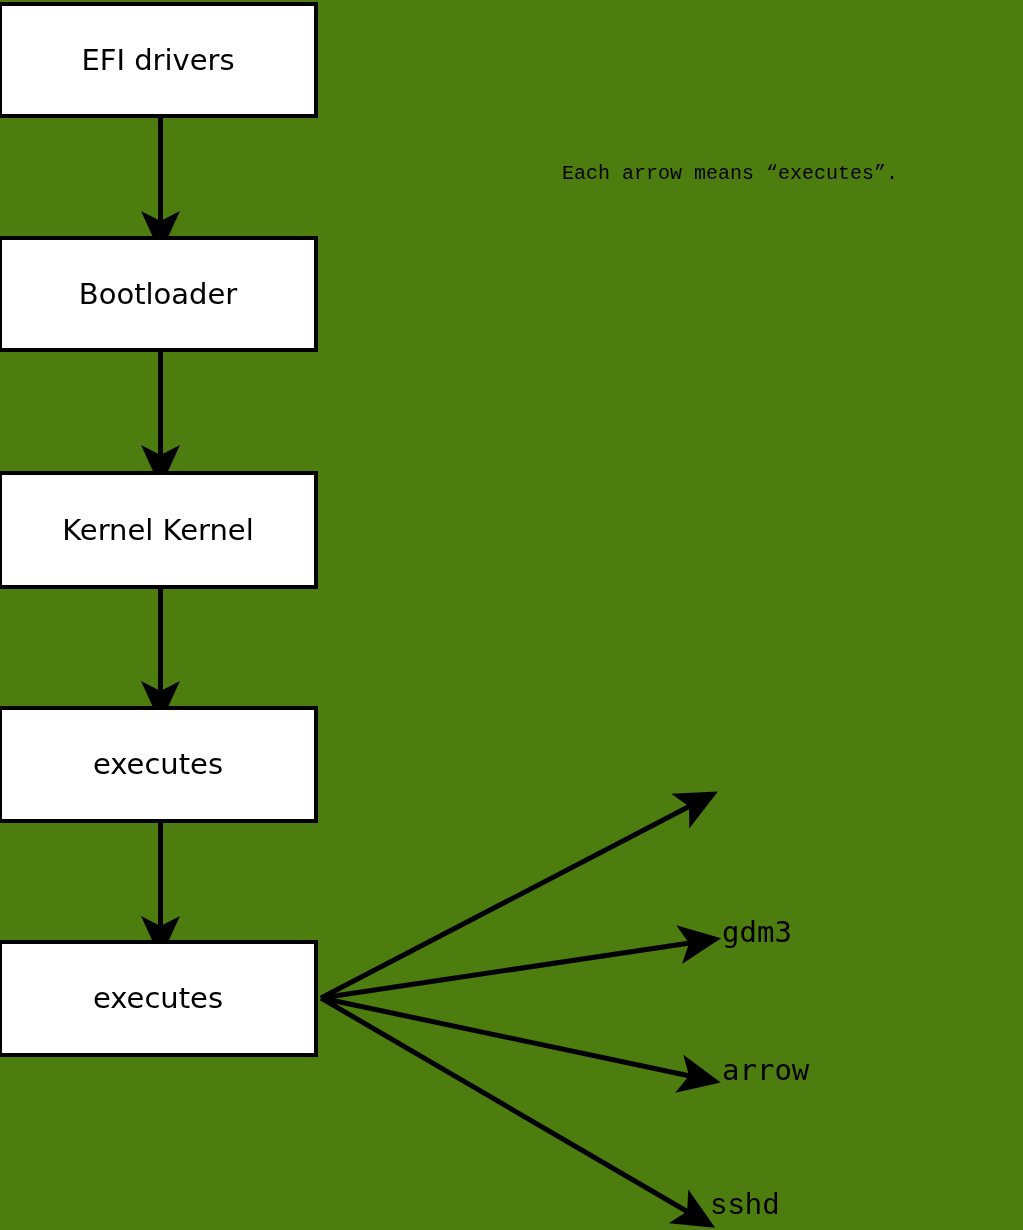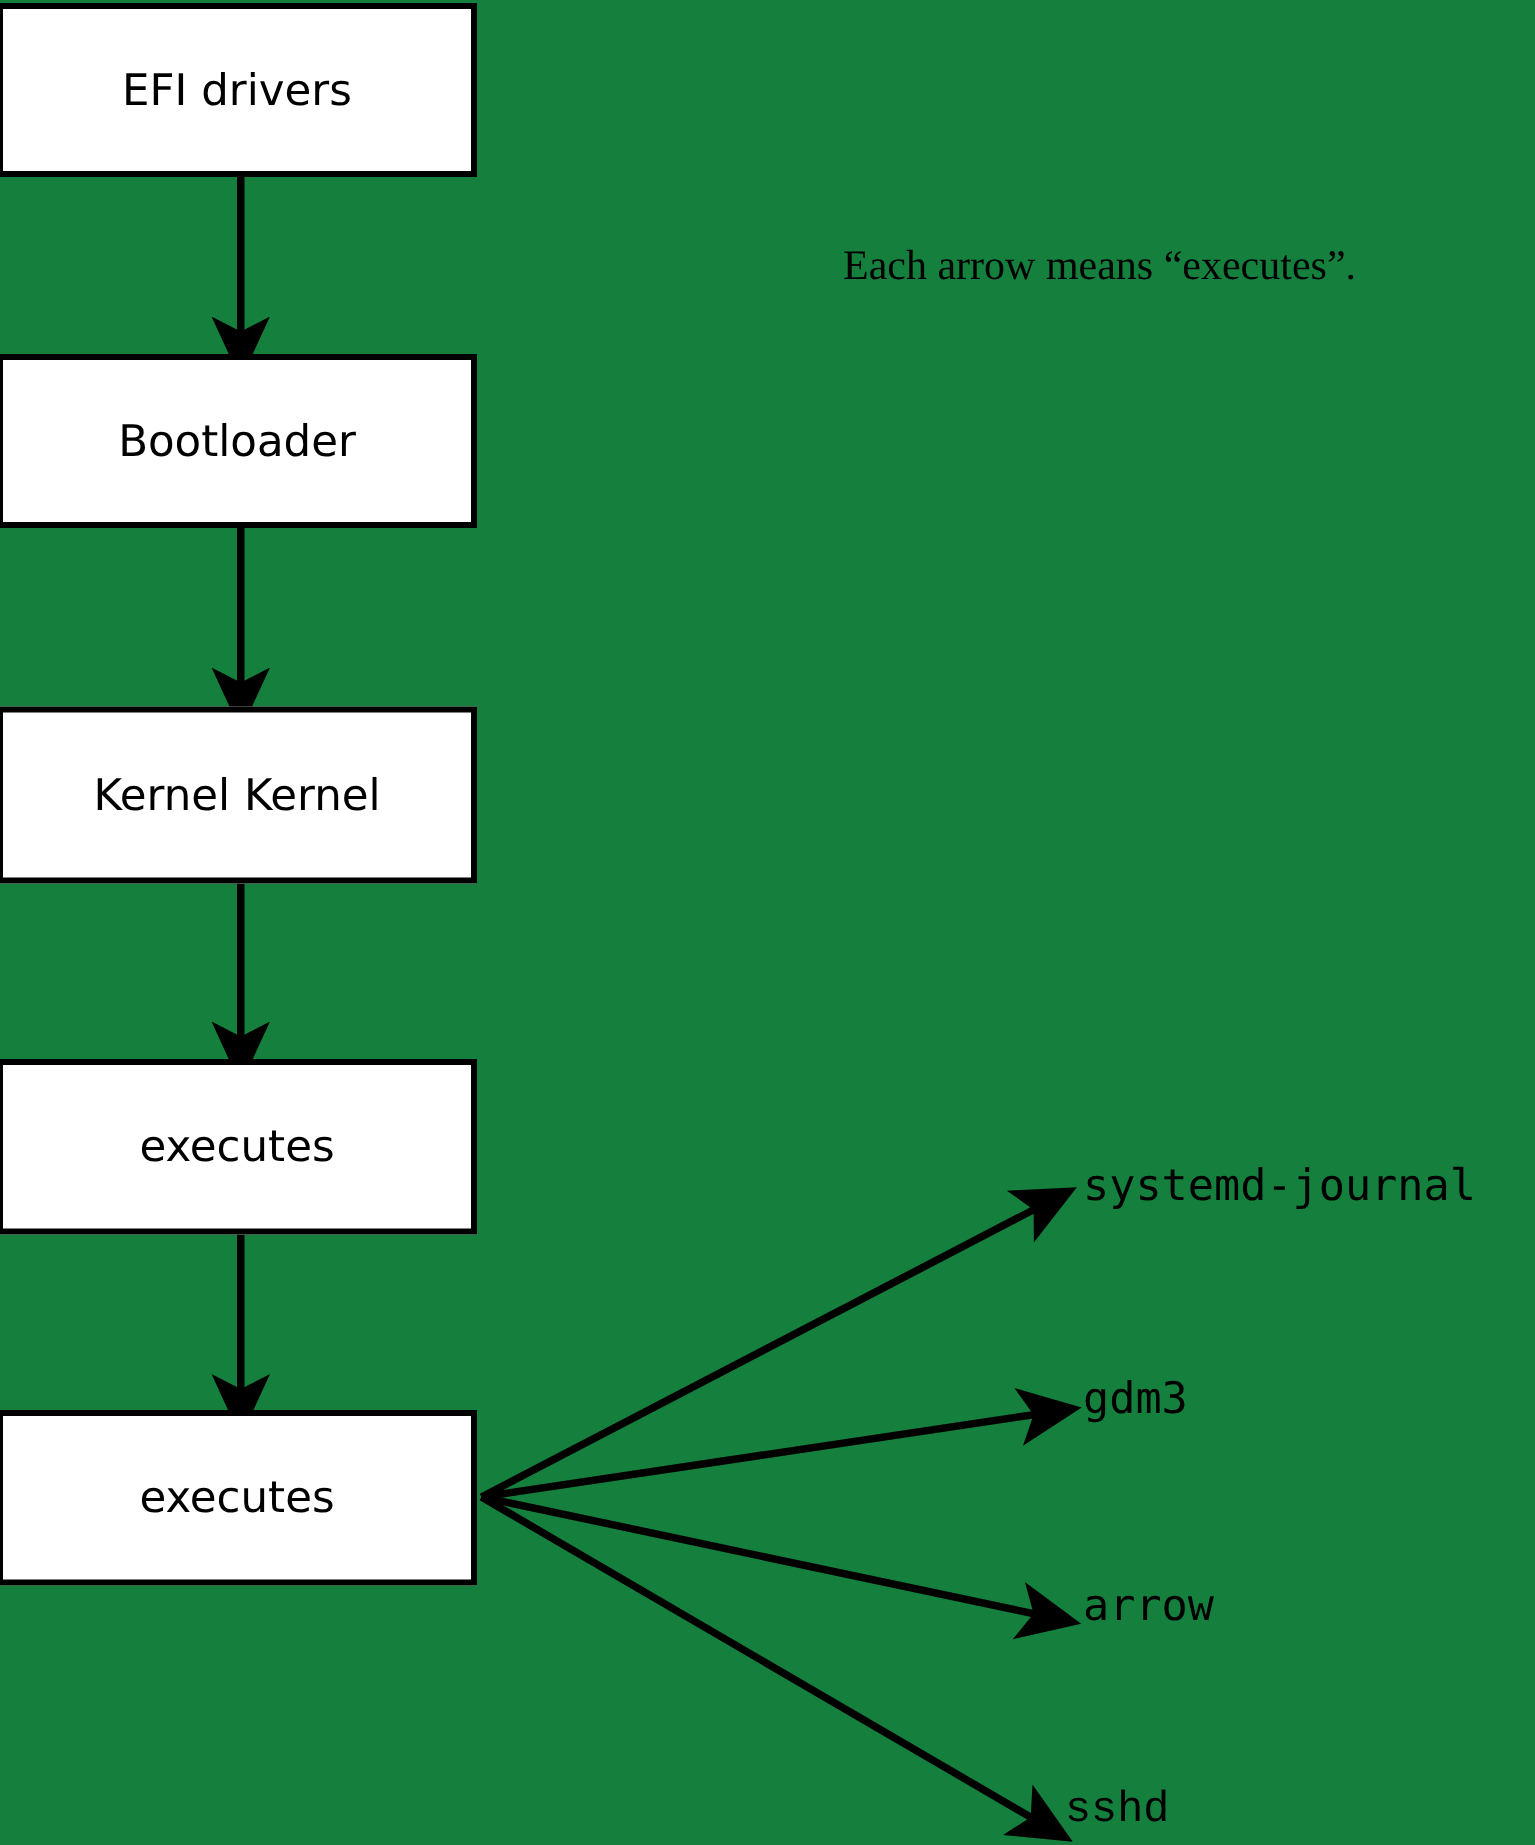--- a/index.html
+++ b/index.html
@@ -9,21 +9,21 @@
     background: #ffffff;
   }
   body {
     font-family: "DejaVu Sans", sans-serif;
     -webkit-font-smoothing: antialiased;
   }
   #canvas {
     position: relative;
     width: 1023px;
     height: 1230px;
-    background: #15803d;
+    background: #4d7c0f;
     overflow: hidden;
   }
   #diagram-svg {
     position: absolute;
     left: 0;
     top: 0;
     width: 1023px;
     height: 1230px;
   }
   .node-box {
@@ -45,22 +45,22 @@
   .leaf-label {
     position: absolute;
     font-family: "DejaVu Sans Mono", monospace;
     font-size: 29px;
     color: #000000;
     line-height: 1;
     white-space: nowrap;
   }
   .caption {
     position: absolute;
-    font-family: Liberation Serif, serif;
-    font-size: 28px;
+    font-family: Liberation Mono, monospace;
+    font-size: 20px;
     color: #000000;
     line-height: 1;
     white-space: nowrap;
   }
 </style>
 </head>
 <body>
 
 <div id="canvas">
 
@@ -102,21 +102,20 @@
   </div>
 
   <div class="node-box" style="left:-2px; top:706px; width:320px; height:117px;">
     <span class="node-label">executes</span>
   </div>
 
   <div class="node-box" style="left:-2px; top:940px; width:320px; height:117px;">
     <span class="node-label">executes</span>
   </div>
 
-  <div class="leaf-label" style="left:722px; top:776px;">systemd-journal</div>
 
   <div class="leaf-label" style="left:722px; top:918px;">gdm3</div>
 
   <div class="leaf-label" style="left:722px; top:1056px;">arrow</div>
 
   <div class="leaf-label" style="left:710px; top:1192px;font-family:Liberation Mono, monospace;">sshd</div>
 
   <div class="caption" style="left:562px; top:164px;">Each arrow means “executes”.</div>
 
 </div>

